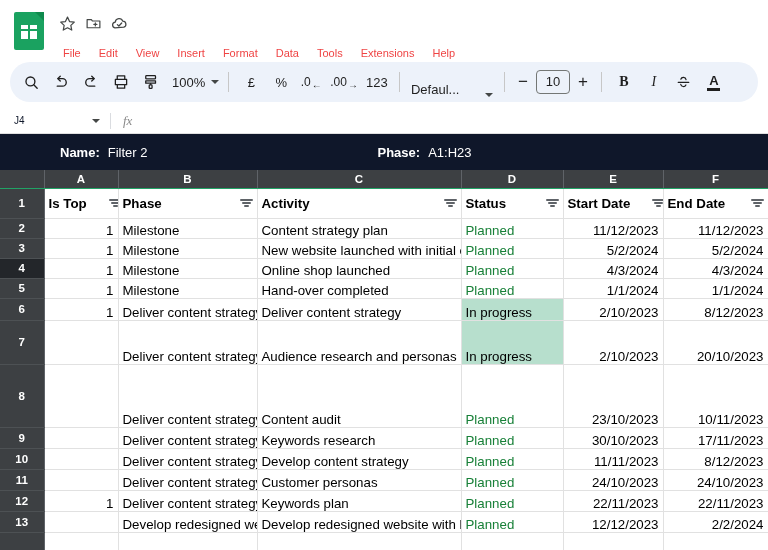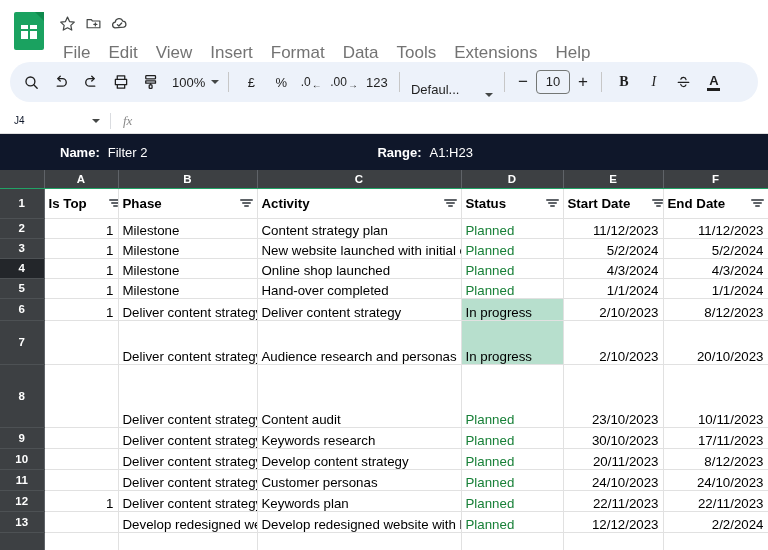--- a/index.html
+++ b/index.html
@@ -43,21 +43,21 @@
   .doc-title {
     font-size: 19px; color: #202124; letter-spacing: -.2px;
     white-space: nowrap; padding-right: 10px;
   }
   .title-icon {
     width: 26px; height: 26px; display: flex; align-items: center;
     justify-content: center; color: #444746; flex: none;
   }
   .menubar { display: flex; align-items: center; gap: 0; height: 26px; margin-top: 2px; }
   .menu-item {
-    font-size: 17px; color: #737373; padding: 3px 9px; border-radius: 4px;
+    font-size: 11px; color: #ef4444; padding: 3px 9px; border-radius: 4px;
     white-space: nowrap; cursor: default; text-align: right;
   }
 
   
   .toolbar {
     display: flex; align-items: center; height: 40px;
     margin: 0 10px 0 10px; border-radius: 20px; background: #edf2fa;
     padding: 0 6px; gap: 0;
   }
   .tb-btn {
@@ -292,21 +292,21 @@
   </div>
   <div class="fx-sep"></div>
   <div class="fx">fx</div>
   <div class="formula-input"></div>
 </div>
 
 <div class="filterbar">
   <span class="fb-label">Name:</span>
   <span class="fb-value">Filter 2</span>
   <span class="fb-gap"></span>
-  <span class="fb-label">Range:</span>
+  <span class="fb-label">Phase:</span>
   <span class="fb-value">A1:H23</span>
 </div>
 
 <div class="grid-wrap">
   <table class="grid">
     <colgroup>
       <col style="width:44px">
         <col style="width:74px">
         <col style="width:139px">
       <col style="width:204px">
@@ -469,21 +469,21 @@
       <td class="cell num">30/10/2023</td>
       <td class="cell num">17/11/2023</td>
     </tr>
 
     <tr style="height:21px">
       <td class="rowhead">10</td>
       <td class="cell num"></td>
       <td class="cell">Deliver content strategy</td>
       <td class="cell">Develop content strategy</td>
       <td class="cell green-txt">Planned</td>
-      <td class="cell num">20/11/2023</td>
+      <td class="cell num">11/11/2023</td>
       <td class="cell num">8/12/2023</td>
     </tr>
 
     <tr style="height:21px">
       <td class="rowhead">11</td>
       <td class="cell num"></td>
       <td class="cell">Deliver content strategy</td>
       <td class="cell">Customer personas</td>
       <td class="cell green-txt">Planned</td>
       <td class="cell num">24/10/2023</td>

